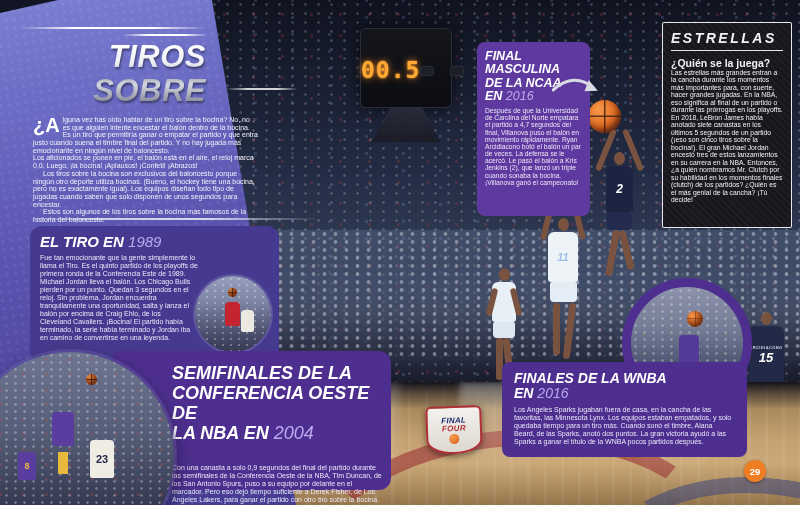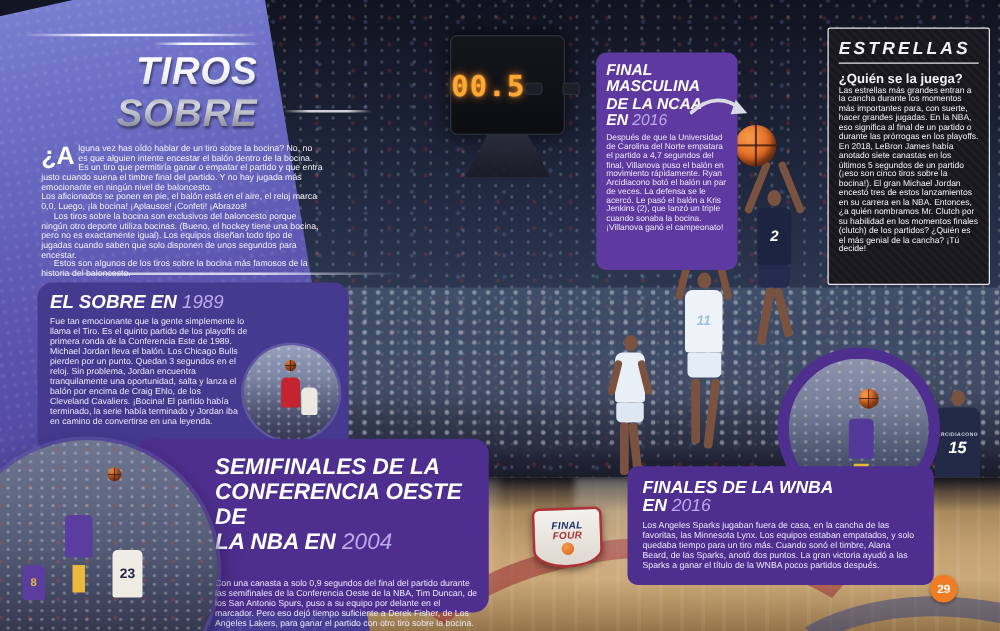--- a/index.html
+++ b/index.html
@@ -130,21 +130,21 @@
     background-image:radial-gradient(circle, rgba(255,255,255,.5) 1px, transparent 1.5px); background-size:8px 6px; }
 
   .box.semi { left:110px; top:351px; width:281px; height:139px; background:#4e2f8f; padding:12px 12px 8px 62px; }
   .box.semi h2 { font-size:18px; line-height:1.12; margin-bottom:20px;font-style:italic; }
   .box.semi .body { width:212px; }
 
   .box.ncaa { left:477px; top:42px; width:113px; height:174px; background:#5e3aa0; border-radius:8px; padding:8px 8px; }
   .box.ncaa h2 { font-size:12.5px; line-height:1.06; margin-bottom:4px; }
   .box.ncaa .body { font-size:6.7px; line-height:1.07; }
 
-  .box.wnba { left:502px; top:362px; width:245px; height:95px; background:#4e2f8f; border-radius:8px; padding:9px 12px;margin-top:11px; }
+  .box.wnba { left:502px; top:362px; width:245px; height:95px; background:#4e2f8f; border-radius:8px; padding:9px 12px; }
   .box.wnba h2 { font-size:14px; line-height:1.1; margin-bottom:4px; }
   .box.wnba .body { font-size:7px; line-height:1.16; }
 
   
   .fisher-circ { position:absolute; left:-34px; top:352px; width:208px; height:208px; border-radius:50%;
     overflow:hidden; background:linear-gradient(180deg, #6e7691 0%, #555c77 40%, #2e3248 80%, #1d2033 100%);
     box-shadow:0 0 0 3px rgba(120,110,190,.35), 0 8px 20px rgba(0,0,0,.5); }
   .fisher-circ::before { content:""; position:absolute; inset:0; opacity:.55;
     background-image:radial-gradient(circle, rgba(255,255,255,.5) 1px, transparent 1.6px),
                      radial-gradient(circle, rgba(200,80,70,.5) 1.3px, transparent 1.9px);
@@ -273,21 +273,21 @@
   <div class="intro">
     <p><span class="dropcap">¿A</span><span>lguna vez has oído hablar de un tiro sobre la bocina? No, no es que alguien intente encestar el balón dentro de la bocina. Es un tiro que permitiría ganar o empatar el partido y que entra justo cuando suena el timbre final del partido. Y no hay jugada más emocionante en ningún nivel de baloncesto.</span></p>
     <p>Los aficionados se ponen en pie, el balón está en el aire, el reloj marca 0,0. Luego, ¡la bocina! ¡Aplausos! ¡Confeti! ¡Abrazos!</p>
     <p class="ind">Los tiros sobre la bocina son exclusivos del baloncesto porque ningún otro deporte utiliza bocinas. (Bueno, el hockey tiene una bocina, pero no es exactamente igual). Los equipos diseñan todo tipo de jugadas cuando saben que solo disponen de unos segundos para encestar.</p>
     <p class="ind">Estos son algunos de los tiros sobre la bocina más famosos de la historia del baloncesto.</p>
   </div>
 
   <div class="divider"></div>
 
   <div class="box tiro">
-    <h2><span>EL SOBRE EN</span> <span class="yr">1989</span></h2>
+    <h2><span>EL TIRO EN</span> <span class="yr">1989</span></h2>
     <div class="jordan-circ">
       <div class="mini" style="left:30px;top:26px;width:15px;height:24px;background:#c32430;"></div>
       <div class="mini" style="left:46px;top:34px;width:13px;height:22px;background:#ece9e2;"></div>
       <div class="ball" style="left:33px;top:12px;width:9px;height:9px;"></div>
     </div>
     <div class="body">Fue tan emocionante que la gente simplemente lo llama el Tiro. Es el quinto partido de los playoffs de primera ronda de la Conferencia Este de 1989. Michael Jordan lleva el balón. Los Chicago Bulls pierden por un punto. Quedan 3 segundos en el reloj. Sin problema, Jordan encuentra tranquilamente una oportunidad, salta y lanza el balón por encima de Craig Ehlo, de los Cleveland Cavaliers. ¡Bocina! El partido había terminado, la serie había terminado y Jordan iba en camino de convertirse en una leyenda.</div>
   </div>
 
   <div class="box semi">
     <h2>

